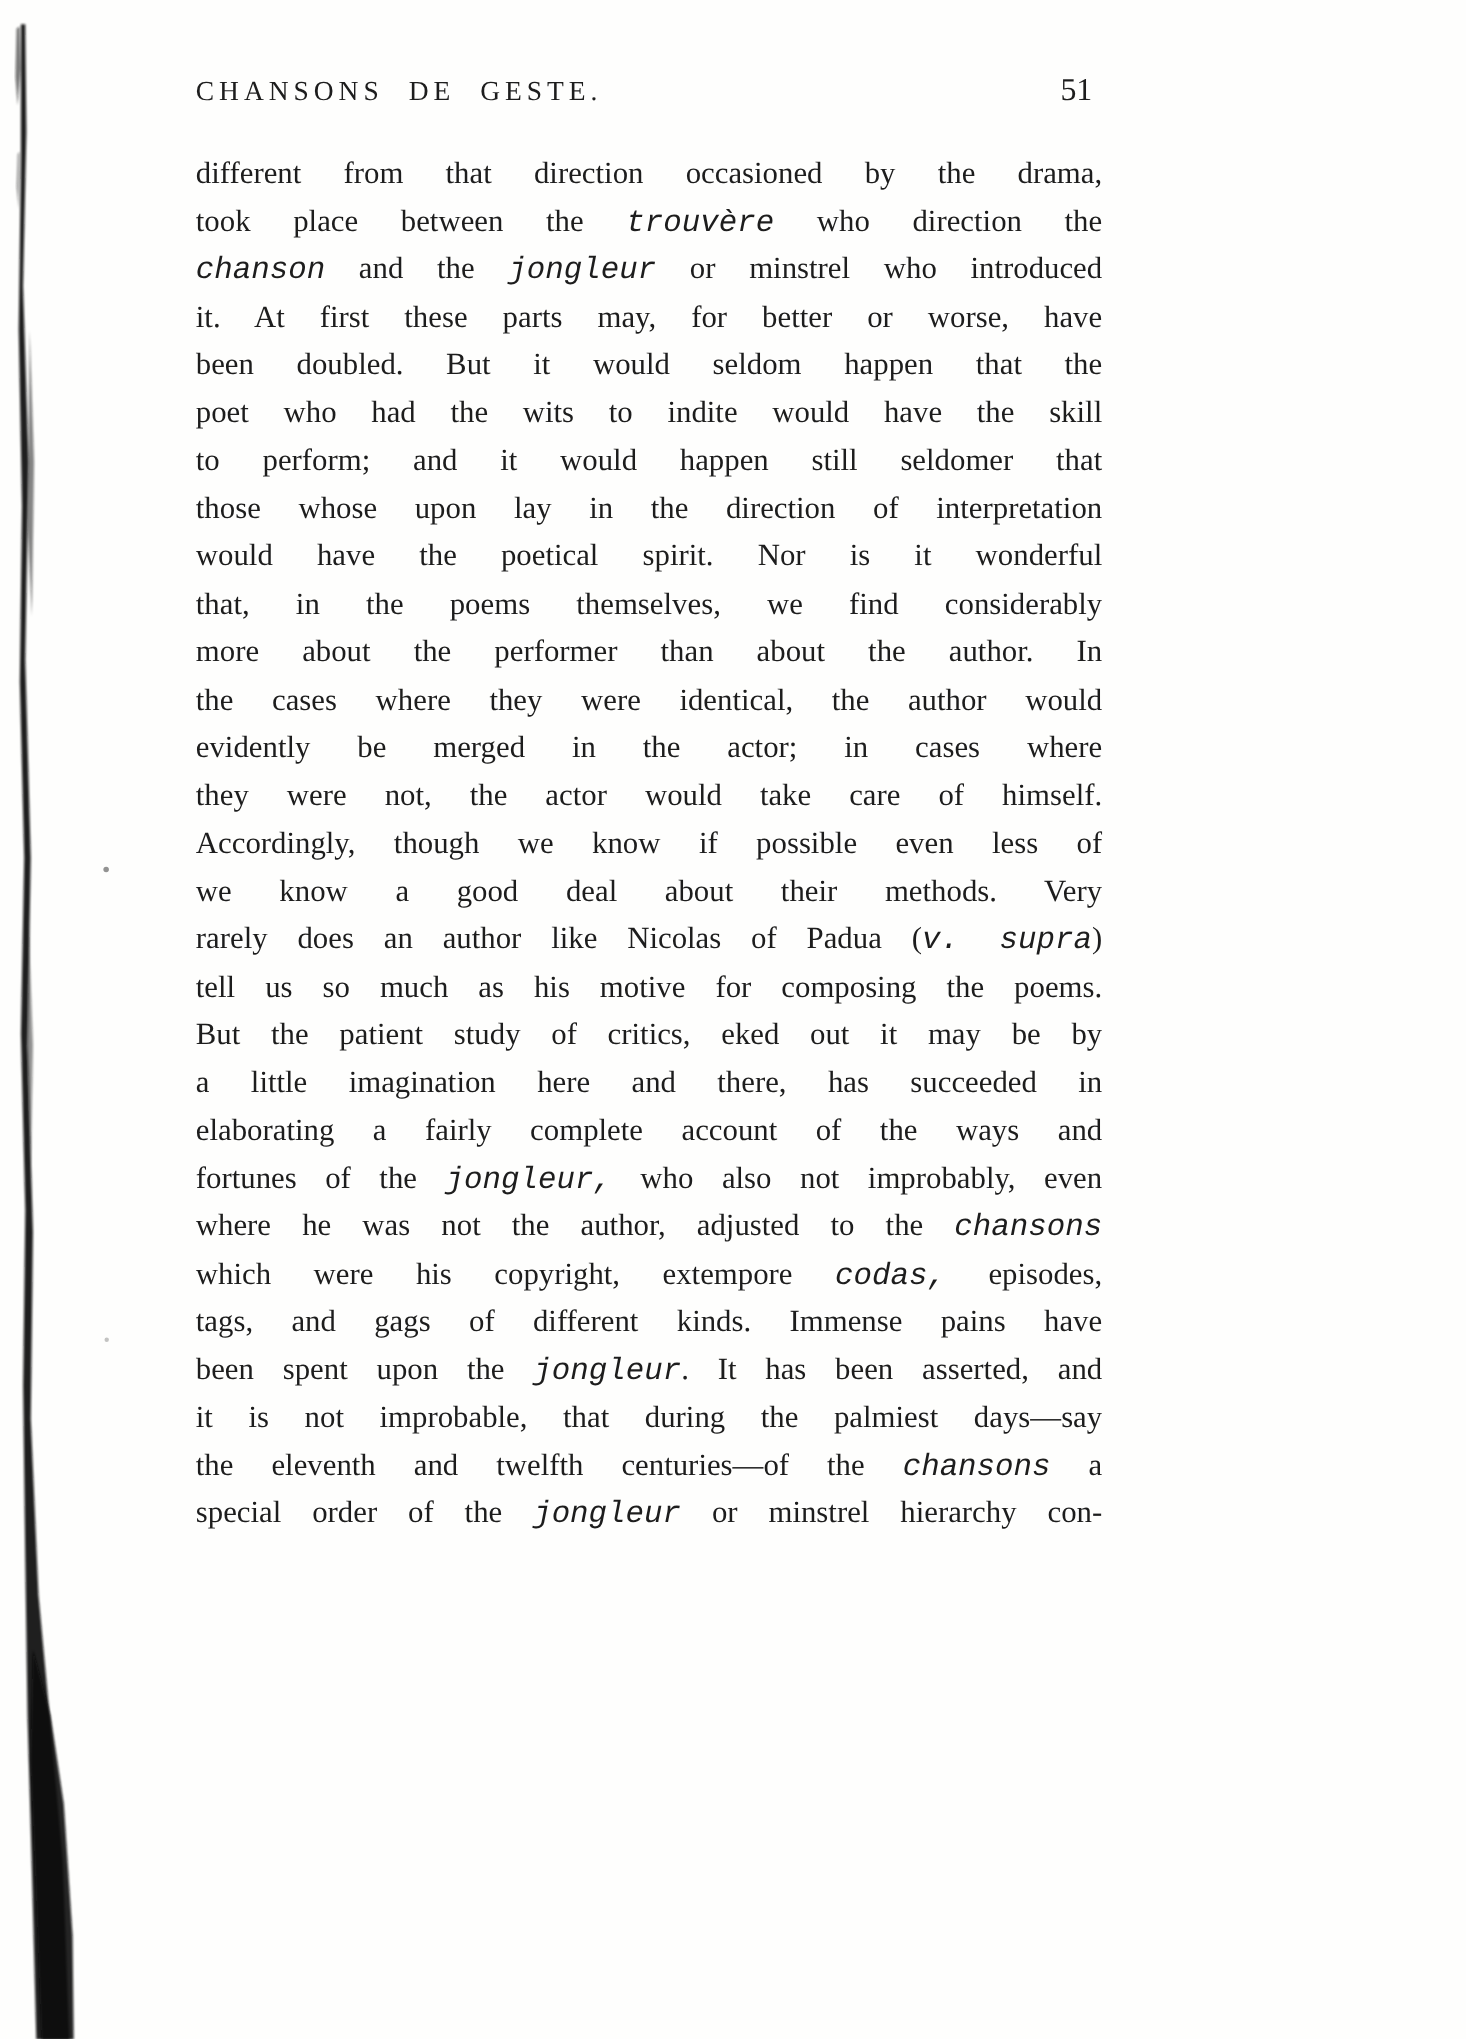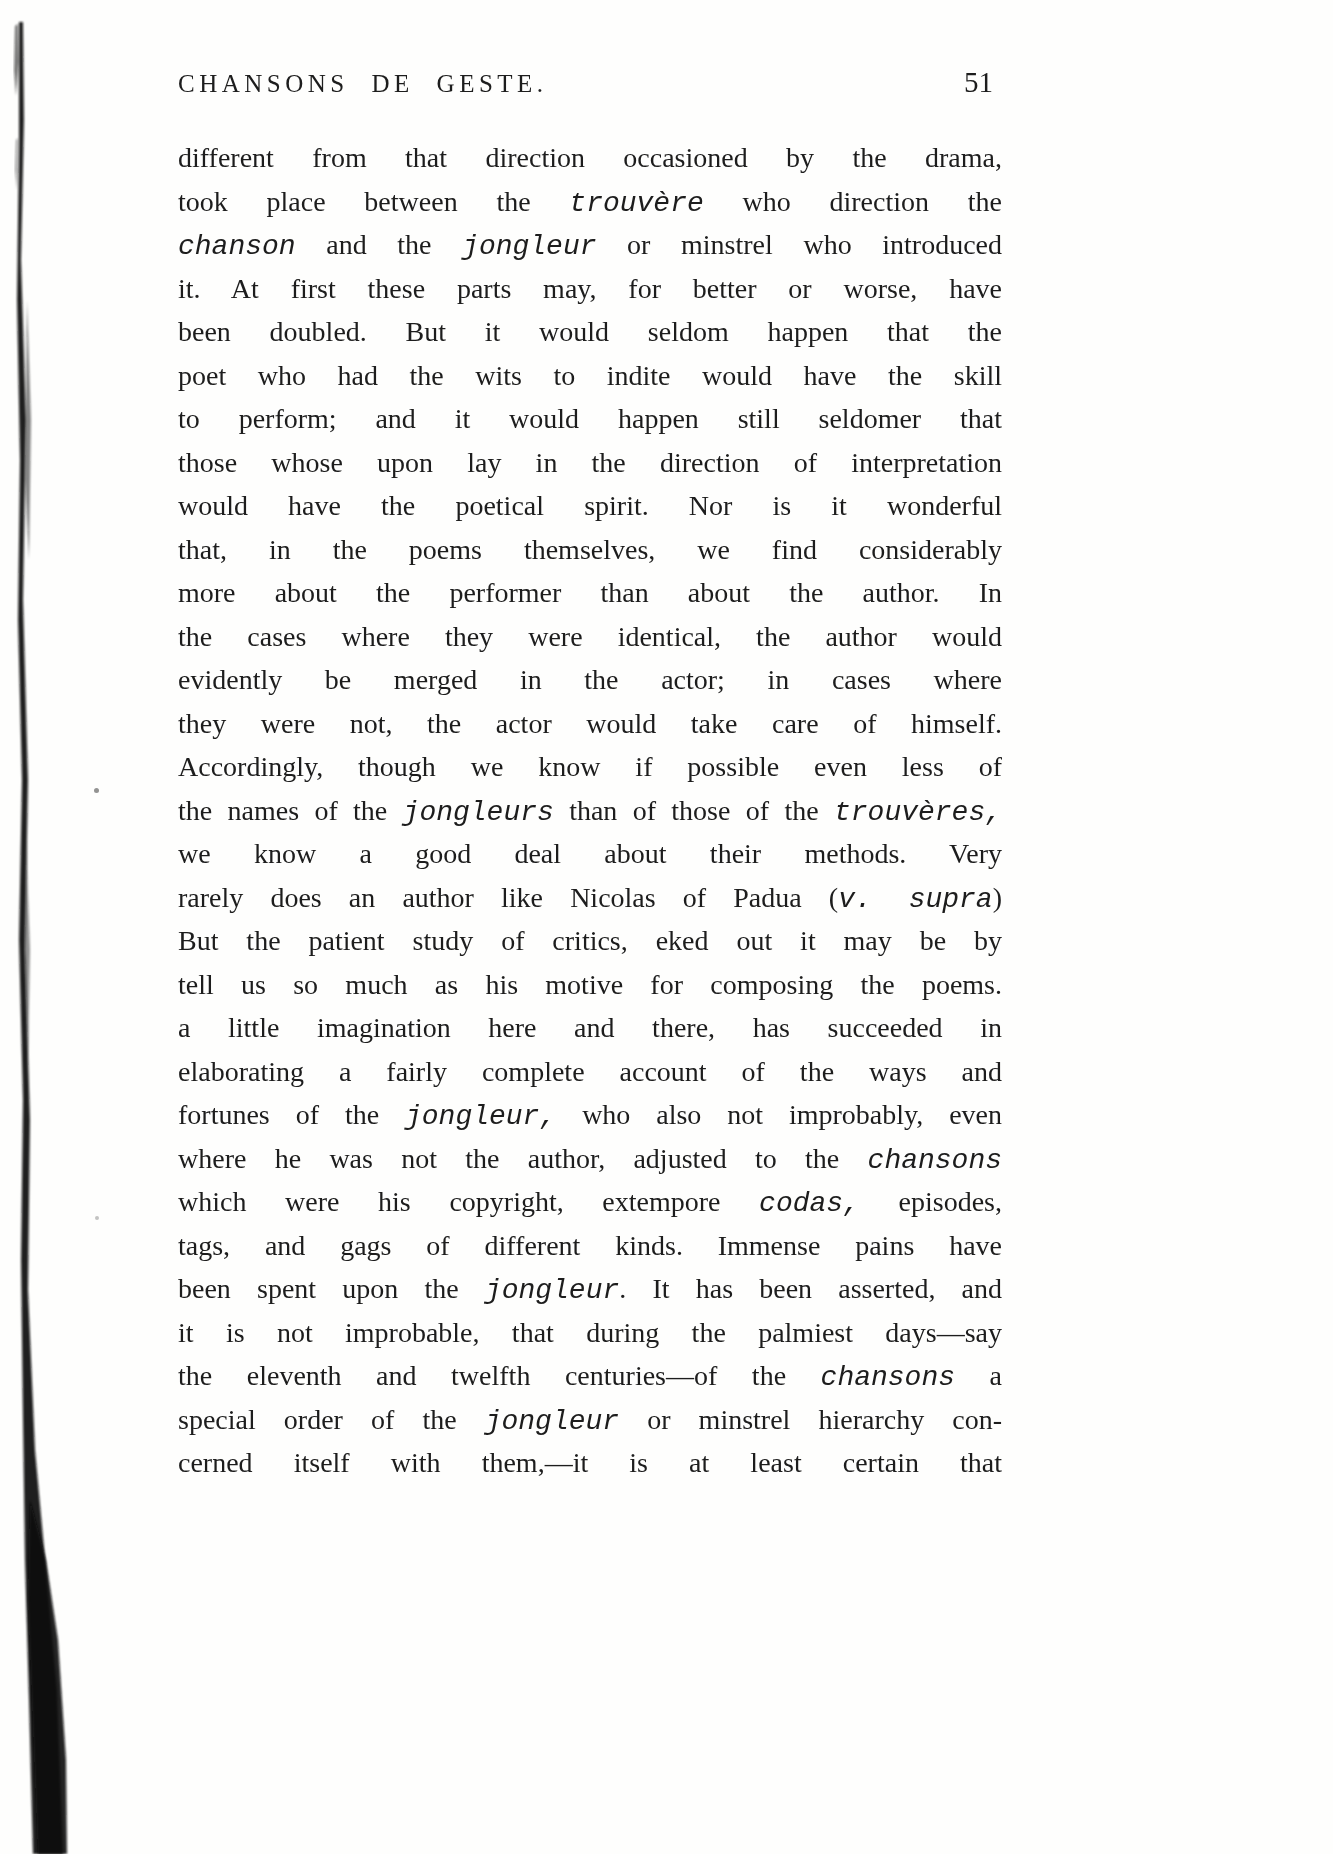--- a/index.html
+++ b/index.html
@@ -105,31 +105,29 @@
       <div class="line"><span>poet who had the wits to indite would have the skill</span></div>
       <div class="line"><span>to perform; and it would happen still seldomer that</span></div>
       <div class="line"><span>those whose upon lay in the direction of interpretation</span></div>
       <div class="line"><span>would have the poetical spirit. Nor is it wonderful</span></div>
       <div class="line"><span>that, in the poems themselves, we find considerably</span></div>
       <div class="line"><span>more about the performer than about the author. In</span></div>
       <div class="line"><span>the cases where they were identical, the author would</span></div>
       <div class="line"><span>evidently be merged in the actor; in cases where</span></div>
       <div class="line"><span>they were not, the actor would take care of himself.</span></div>
       <div class="line"><span>Accordingly, though we know if possible even less of</span></div>
-      <div class="line"><span>the names of the </span><span class="it">jongleurs</span><span> than of those of the </span><span class="it">trouvères,</span></div>
       <div class="line"><span>we know a good deal about their methods. Very</span></div>
       <div class="line"><span>rarely does an author like Nicolas of Padua (</span><span class="it">v. supra</span><span>)</span></div>
+      <div class="line"><span>tell us so much as his motive for composing the poems.</span></div>
       <div class="line"><span>But the patient study of critics, eked out it may be by</span></div>
-      <div class="line"><span>tell us so much as his motive for composing the poems.</span></div>
       <div class="line"><span>a little imagination here and there, has succeeded in</span></div>
       <div class="line"><span>elaborating a fairly complete account of the ways and</span></div>
       <div class="line"><span>fortunes of the </span><span class="it">jongleur,</span><span> who also not improbably, even</span></div>
       <div class="line"><span>where he was not the author, adjusted to the </span><span class="it">chansons</span></div>
       <div class="line"><span>which were his copyright, extempore </span><span class="it">codas,</span><span> episodes,</span></div>
       <div class="line"><span>tags, and gags of different kinds. Immense pains have</span></div>
       <div class="line"><span>been spent upon the </span><span class="it">jongleur</span><span>. It has been asserted, and</span></div>
       <div class="line"><span>it is not improbable, that during the palmiest days—say</span></div>
       <div class="line"><span>the eleventh and twelfth centuries—of the </span><span class="it">chansons</span><span> a</span></div>
       <div class="line"><span>special order of the </span><span class="it">jongleur</span><span> or minstrel hierarchy con-</span></div>
-      <div class="line"><span>cerned itself with them,—it is at least certain that</span></div>
     </div>
 
 </div>
 
 </body></html>

